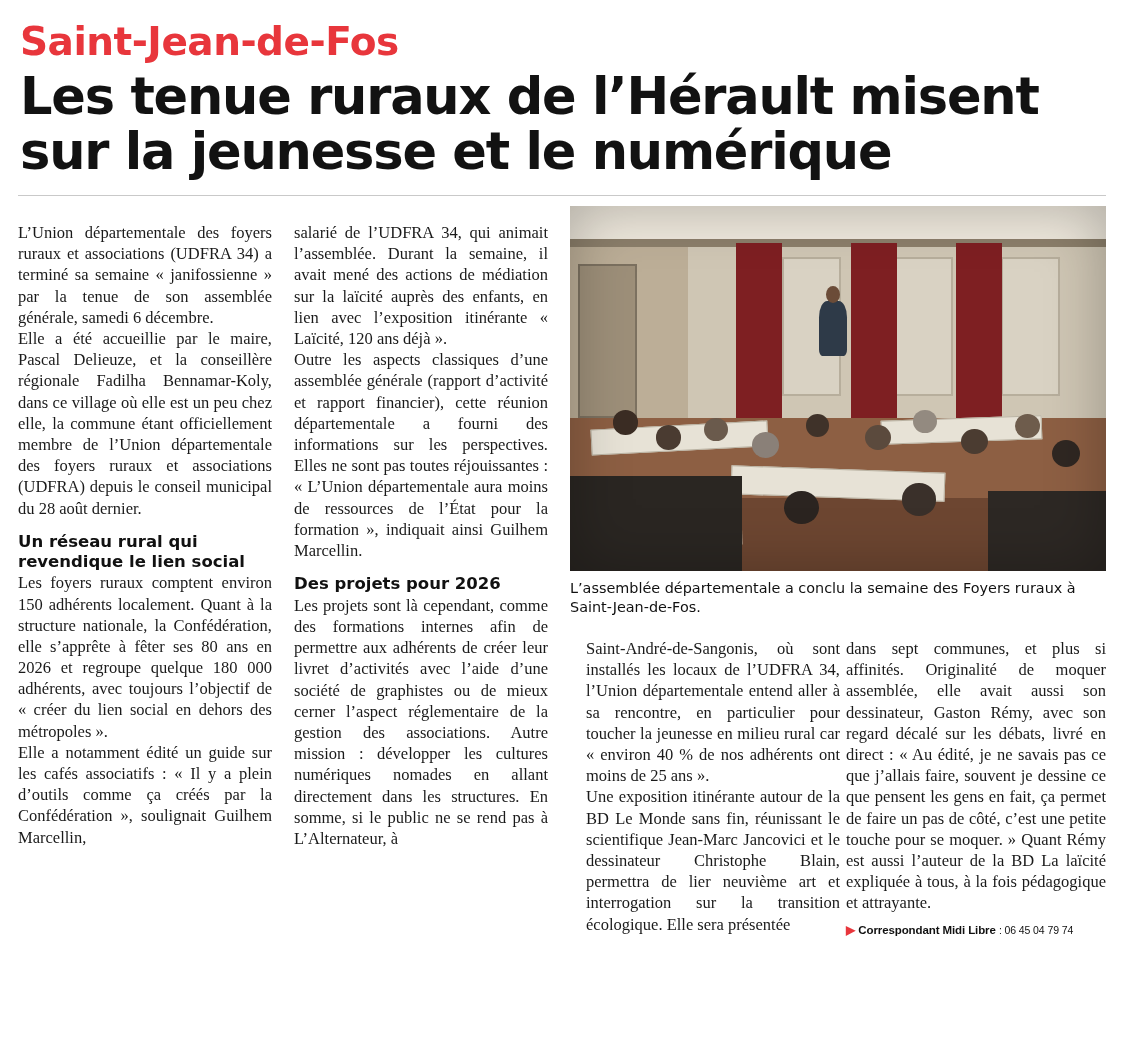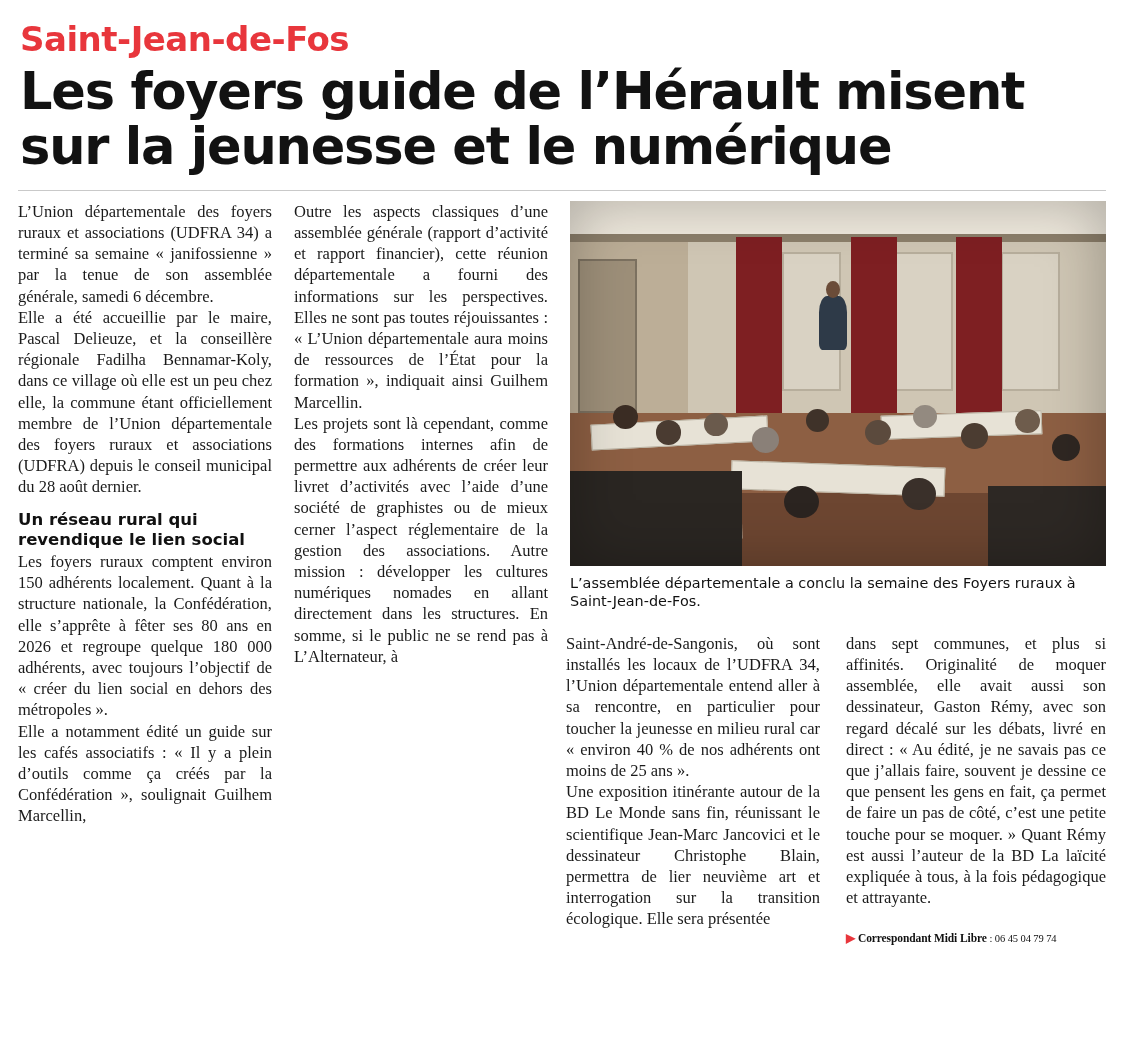--- a/index.html
+++ b/index.html
@@ -15,21 +15,21 @@
     overflow: hidden;
   }
   .page {
     width: 1124px; height: 1058px;
     padding: 22px 18px 6px 18px;
     position: relative;
   }
   .kicker {
     font-family: "DejaVu Sans", sans-serif;
     font-weight: bold;
-    font-size: 34px;
+    font-size: 39px;
     color: #e8363c;
     letter-spacing: -0.5px;
     line-height: 1.05;
     margin: 0 0 6px 2px;
   }
   .headline {
     font-family: "DejaVu Sans", sans-serif;
     font-weight: bold;
     font-size: 51px;
     line-height: 1.08;
@@ -44,21 +44,21 @@
     margin: 0 0 10px 0;
   }
   .content {
     position: relative;
     width: 1088px;
   }
 
   
   .col {
     position: absolute;
-    top: 0;
+    top: 16px;
     font-size: 16.5px;
     line-height: 1.285;
     text-align: justify;
     hyphens: auto;
   }
   #col1 { left: 0px;   width: 254px; }
   #col2 { left: 276px; width: 254px; }
 
   .col p { margin: 0 0 0 0; text-indent: 0; }
   .col p + p { margin-top: 0px; }
@@ -94,29 +94,29 @@
     color: #111;
     margin-top: 8px;
     width: 536px;
   }
 
   
   .lower {
     position: absolute;
     top: 432px;
   }
-  #col3 { left: 548px; width: 254px; }
+  #col3 { left: 568px; width: 254px; }
   #col4 { left: 828px; width: 260px; }
 
   .credit {
-    font-family: Liberation Serif, serif;
+    font-family: Liberation Sans, sans-serif;
     font-size: 11.5px;
     font-weight: bold;
     color: #111;
-    margin-top: 23px;
+    margin-top: 9px;
     letter-spacing: -0.1px;
   }
   .credit .tri { color: #e8363c; font-size: 12px; }
   .credit .phone { font-weight: normal; font-size: 10.5px; }
 
   
   .ph-wall      { position:absolute; left:0; top:0; width:100%; height:58%; background:#cfc6b4; }
   .ph-wall2     { position:absolute; left:0; top:0; width:22%; height:58%; background:#bcae97; }
   .ph-ceiling   { position:absolute; left:0; top:0; width:100%; height:9%; background:#efe9dd; }
   .ph-beam      { position:absolute; left:0; top:9%; width:100%; height:2.2%; background:#8c7f6b; }
@@ -142,40 +142,42 @@
   .ph-frame-overlay { position:absolute; inset:0; box-shadow: inset 0 0 60px rgba(0,0,0,0.28); }
   .ph-dark-bl { position:absolute; left:0; bottom:0; width:32%; height:26%; background:#2a2622; }
   .ph-dark-br { position:absolute; right:0; bottom:0; width:22%; height:22%; background:#2d2824; }
 </style>
 </head>
 <body>
 
 <div class="page">
 
   <div class="kicker">Saint-Jean-de-Fos</div>
-  <h1 class="headline">Les foyers guide de l’Hérault misent sur la jeunesse et le numérique</h1>
+  <h1 class="headline">Les tenue ruraux de l’Hérault misent sur la jeunesse et le numérique</h1>
   <hr class="rule">
 
   <div class="content">
 
     <div class="col" id="col1">
       <p>L’Union départementale des foyers ruraux et associations (UDFRA 34) a terminé sa semaine « janifossienne » par la tenue de son assemblée générale, samedi 6 décembre.</p>
       <p>Elle a été accueillie par le maire, Pascal Delieuze, et la conseillère régionale Fadilha Bennamar-Koly, dans ce village où elle est un peu chez elle, la commune étant officiellement membre de l’Union départementale des foyers ruraux et associations (UDFRA) depuis le conseil municipal du 28 août dernier.</p>
       <div class="subhead">Un réseau rural qui revendique le lien social</div>
       <p>Les foyers ruraux comptent environ 150 adhérents localement. Quant à la structure nationale, la Confédération, elle s’apprête à fêter ses 80 ans en 2026 et regroupe quelque 180 000 adhérents, avec toujours l’objectif de « créer du lien social en dehors des métropoles ».</p>
       <p><span>Elle a notamment édité un guide sur les cafés associatifs :</span>
         <span class="italic">« Il y a plein d’outils comme ça créés par la Confédération »,</span>
         <span>soulignait Guilhem Marcellin,</span>
       </p>
     </div>
 
     <div class="col" id="col2">
+      <p>salarié de l’UDFRA 34, qui animait l’assemblée. Durant la semaine, il avait mené des actions de médiation sur la laïcité auprès des enfants, en lien avec l’exposition itinérante « Laïcité, 120 ans déjà ».</p>
       <p><span>Outre les aspects classiques d’une assemblée générale (rapport d’activité et rapport financier), cette réunion départementale a fourni des informations sur les perspectives. Elles ne sont pas toutes réjouissantes : «</span>
         <span class="italic">L’Union départementale aura moins de ressources de l’État pour la formation »</span><span>, indiquait ainsi Guilhem Marcellin.</span>
       </p>
+      <div class="subhead">Des projets pour 2026</div>
       <p>Les projets sont là cependant, comme des formations internes afin de permettre aux adhérents de créer leur livret d’activités avec l’aide d’une société de graphistes ou de mieux cerner l’aspect réglementaire de la gestion des associations. Autre mission : développer les cultures numériques nomades en allant directement dans les structures. En somme, si le public ne se rend pas à L’Alternateur, à</p>
     </div>
 
     <div class="photo-wrap">
       <div class="photo">
         <div class="ph-wall"></div>
         <div class="ph-wall2"></div>
         <div class="ph-ceiling"></div>
         <div class="ph-beam"></div>
         <div class="ph-window w1"></div>

